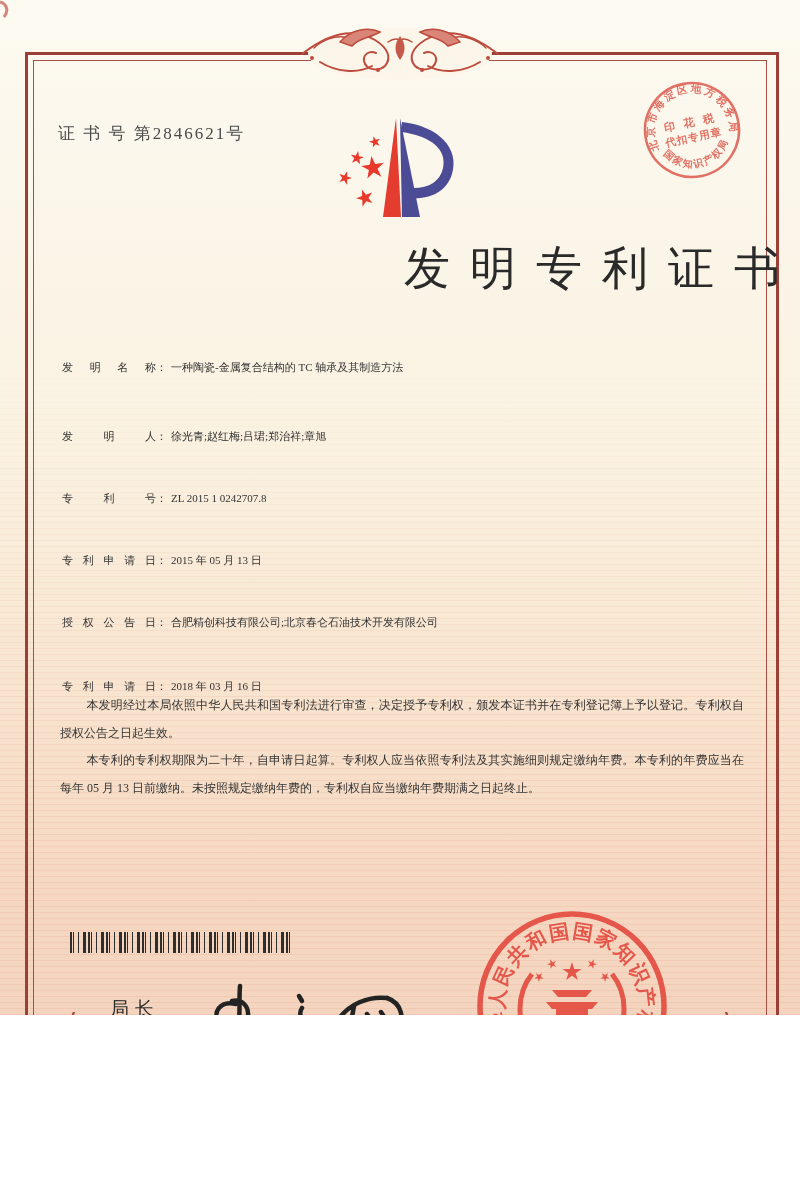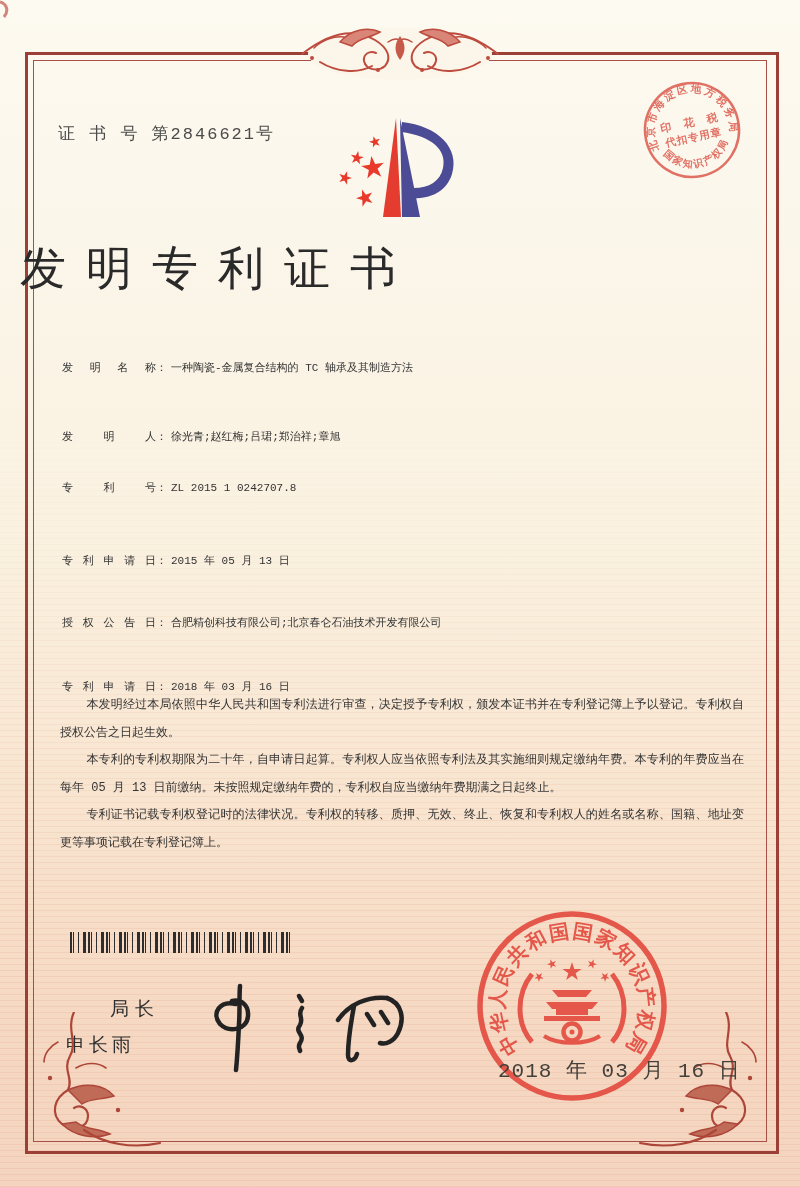--- a/index.html
+++ b/index.html
@@ -1,18 +1,18 @@
 <!DOCTYPE html>
 <html><head>
 <meta charset="utf-8">
 <style>
   html,body{margin:0;padding:0;}
   .page{
-    position:relative; width:800px; height:1187px; overflow:hidden;
-    font-family:Liberation Mono, monospace;
+    position:relative; width:800px; height:1015px; overflow:hidden;
+    font-family:Liberation Serif, serif;
     background:linear-gradient(180deg,#fdfaf1 0%,#fbf6ea 20%,#faf1e0 45%,#f8e4cf 68%,#f6d9c3 85%,#f4d4be 100%);
   }
   .texture{
     position:absolute; inset:0; z-index:0; pointer-events:none;
     background:repeating-linear-gradient(0deg, rgba(213,118,92,0.12) 0 1px, rgba(0,0,0,0) 1px 6px);
     -webkit-mask-image:linear-gradient(180deg, rgba(0,0,0,0) 0 34%, rgba(0,0,0,.55) 55%, #000 80%);
     mask-image:linear-gradient(180deg, rgba(0,0,0,0) 0 34%, rgba(0,0,0,.55) 55%, #000 80%);
   }
   .frame-outer{
     position:absolute; left:25px; top:52px; width:748px; height:1096px;
@@ -25,34 +25,34 @@
   .cert-no{
     position:absolute; left:58px; top:122px; z-index:2;
     font-size:17px; letter-spacing:2px; color:#4b4b4b;
   }
   .logo{ position:absolute; left:338px; top:112px; z-index:2; }
   .tax-stamp{
     position:absolute; left:630px; top:68px; z-index:2; opacity:.85;
     transform:rotate(-12deg);
   }
   .title{
-    position:absolute; top:238px; left:0; width:100%; text-align:left; z-index:2;
+    position:absolute; top:238px; left:0; width:100%; text-align:right; z-index:2;
     font-size:46px; font-weight:500; color:#2a2a2a;
     letter-spacing:20px; padding-left:20px; box-sizing:border-box;
   }
   .f-row{
     position:absolute; left:62px; z-index:2; white-space:nowrap;
     font-size:11px; color:#333;
   }
   .f-label{
     display:inline-block; width:94px; vertical-align:bottom;
     text-align:justify; text-align-last:justify; text-justify:inter-character;
   }
   .f-colon{ margin-right:4px; }
-  .r1{top:360px}.r2{top:429px}.r3{top:480px}.r4{top:553px}.r5{top:615px}.r6{top:679px}
+  .r1{top:360px}.r2{top:429px}.r3{top:491px}.r4{top:553px}.r5{top:615px}.r6{top:679px}
   .body-text{
     position:absolute; left:60px; top:692px; width:684px; z-index:2;
     font-size:12px; line-height:27.5px; color:#343434; text-align:justify;
   }
   .body-text p{ margin:0; text-indent:2.2em; }
   .barcode{
     position:absolute; left:70px; top:932px; width:222px; height:21px; z-index:2;
     background:repeating-linear-gradient(90deg,
       #2e2e2e 0 2px, rgba(0,0,0,0) 2px 3px,
       #2e2e2e 3px 4px, rgba(0,0,0,0) 4px 8px,
@@ -154,21 +154,20 @@
   <div class="f-row r5">
     <span class="f-label">授权公告日</span><span class="f-colon">：</span><span class="f-value">合肥精创科技有限公司;北京春仑石油技术开发有限公司</span>
   </div>
   <div class="f-row r6">
     <span class="f-label">专利申请日</span><span class="f-colon">：</span><span class="f-value">2018 年 03 月 16 日</span>
   </div>
 
   <div class="body-text">
     <p>本发明经过本局依照中华人民共和国专利法进行审查，决定授予专利权，颁发本证书并在专利登记簿上予以登记。专利权自授权公告之日起生效。</p>
     <p>本专利的专利权期限为二十年，自申请日起算。专利权人应当依照专利法及其实施细则规定缴纳年费。本专利的年费应当在每年 05 月 13 日前缴纳。未按照规定缴纳年费的，专利权自应当缴纳年费期满之日起终止。</p>
-    <p>专利证书记载专利权登记时的法律状况。专利权的转移、质押、无效、终止、恢复和专利权人的姓名或名称、国籍、地址变更等事项记载在专利登记簿上。</p>
   </div>
 
   <div class="barcode"></div>
 
   <div class="signer-title">局长</div>
   <div class="signer-name">申长雨</div>
 
   <svg class="signature" width="240" height="110" viewBox="0 0 240 110">
     <g fill="none" stroke="#232323" stroke-width="4.5" stroke-linecap="round">
       <path d="M50,20 C49,32 50,44 49,58 C48,80 47,94 46,104"></path>

